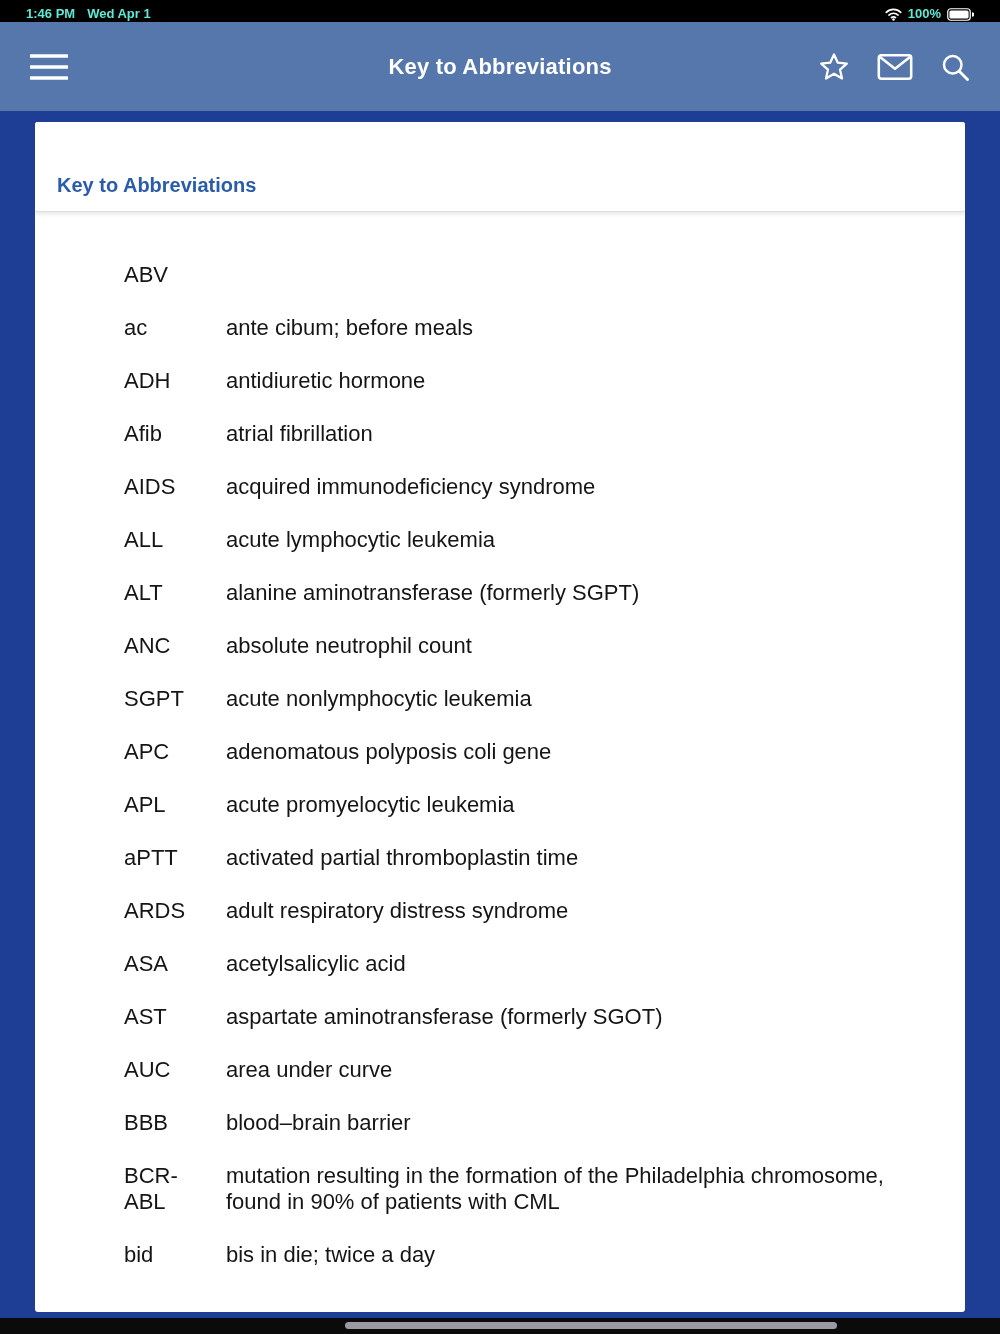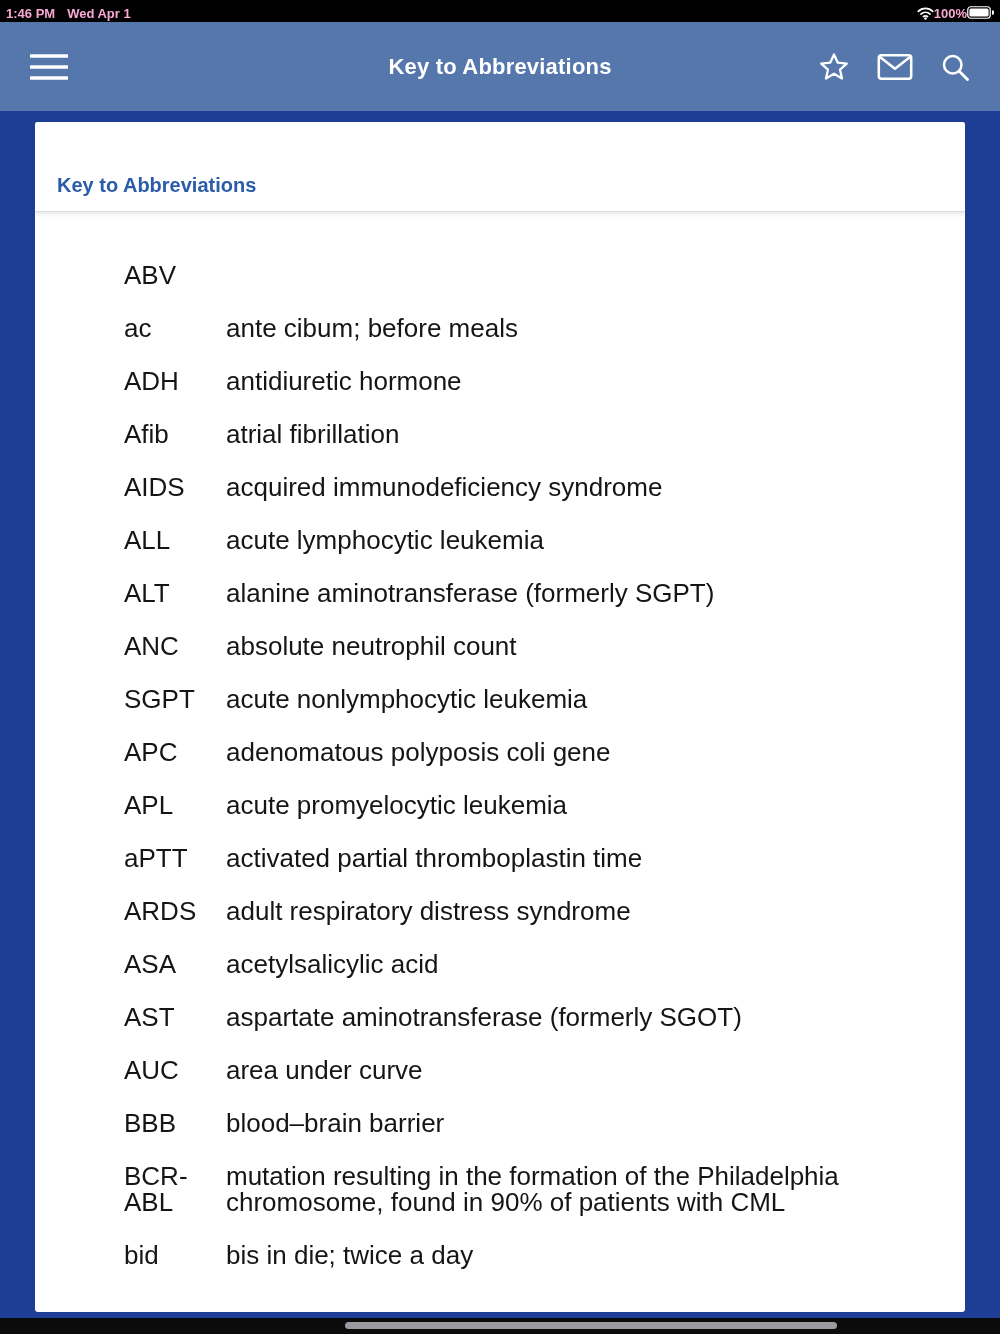--- a/index.html
+++ b/index.html
@@ -6,26 +6,26 @@
   body{
     width:1000px;height:1334px;
     background:#1d3e94;
     font-family:"Liberation Sans", sans-serif;
     overflow:hidden;position:relative;
     -webkit-font-smoothing:antialiased;
   }
   
   .statusbar{
     position:absolute;top:0;left:0;width:1000px;height:26px;
-    background:#000;color:#f9a8d4;font-size:13px;font-weight:600;
+    background:#000;color:#5eead4;font-size:13px;font-weight:600;
     display:flex;align-items:center;justify-content:space-between;
-    box-sizing:border-box;padding:0 6px;
+    box-sizing:border-box;padding:0 26px;
   }
   .statusbar .left{display:flex;gap:12px;align-items:center;}
-  .statusbar .right{display:flex;align-items:flex-start;}
+  .statusbar .right{display:flex;gap:6px;align-items:flex-end;}
   
   .appheader{
     position:absolute;top:22px;left:0;width:1000px;height:89px;
     background:#5677ac;display:flex;align-items:center;
     box-sizing:border-box;padding:0 30px;
   }
   .appheader .title{
     position:absolute;left:0;right:0;text-align:center;
     color:#fff;font-size:22px;font-weight:bold;letter-spacing:.2px;
     pointer-events:none;
@@ -45,21 +45,21 @@
     position:relative;z-index:1;background:#fff;
   }
   .cardheader .ctitle{
     color:#2a5caa;font-size:20px;font-weight:bold;
   }
   .list{
     box-sizing:border-box;
     padding:50px 80px 0 89px;
     display:flex;flex-direction:column;gap:27px;
   }
-  .row{display:flex;align-items:flex-start;font-size:26px;line-height:26px;color:#151515;}
+  .row{display:flex;align-items:flex-start;font-size:22px;line-height:26px;color:#151515;}
   .term{width:102px;flex:0 0 102px;box-sizing:border-box;padding-right:24px;word-break:normal;}
   .def{flex:1;}
   .def .it{}
   
   .bottomstrip{
     position:absolute;left:0;bottom:0;width:1000px;height:16px;background:#0b0b0b;
   }
   .hscroll{
     position:absolute;left:345px;bottom:5px;width:492px;height:7px;border-radius:4px;
     background:#9a9aa0;

